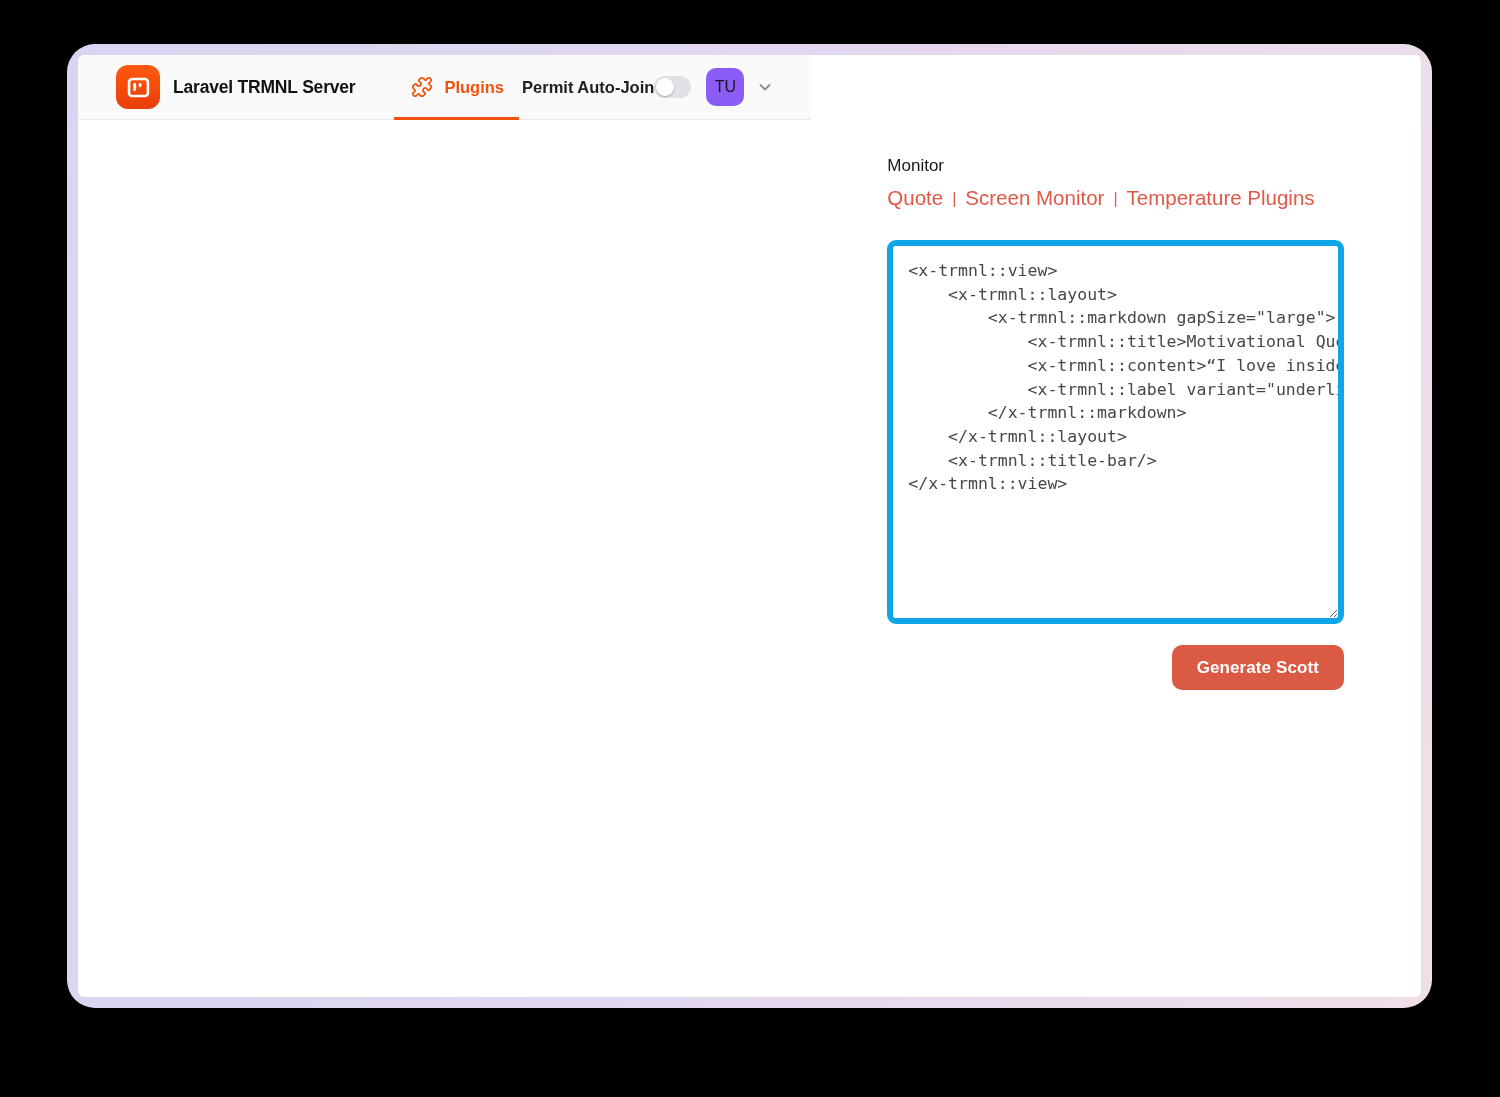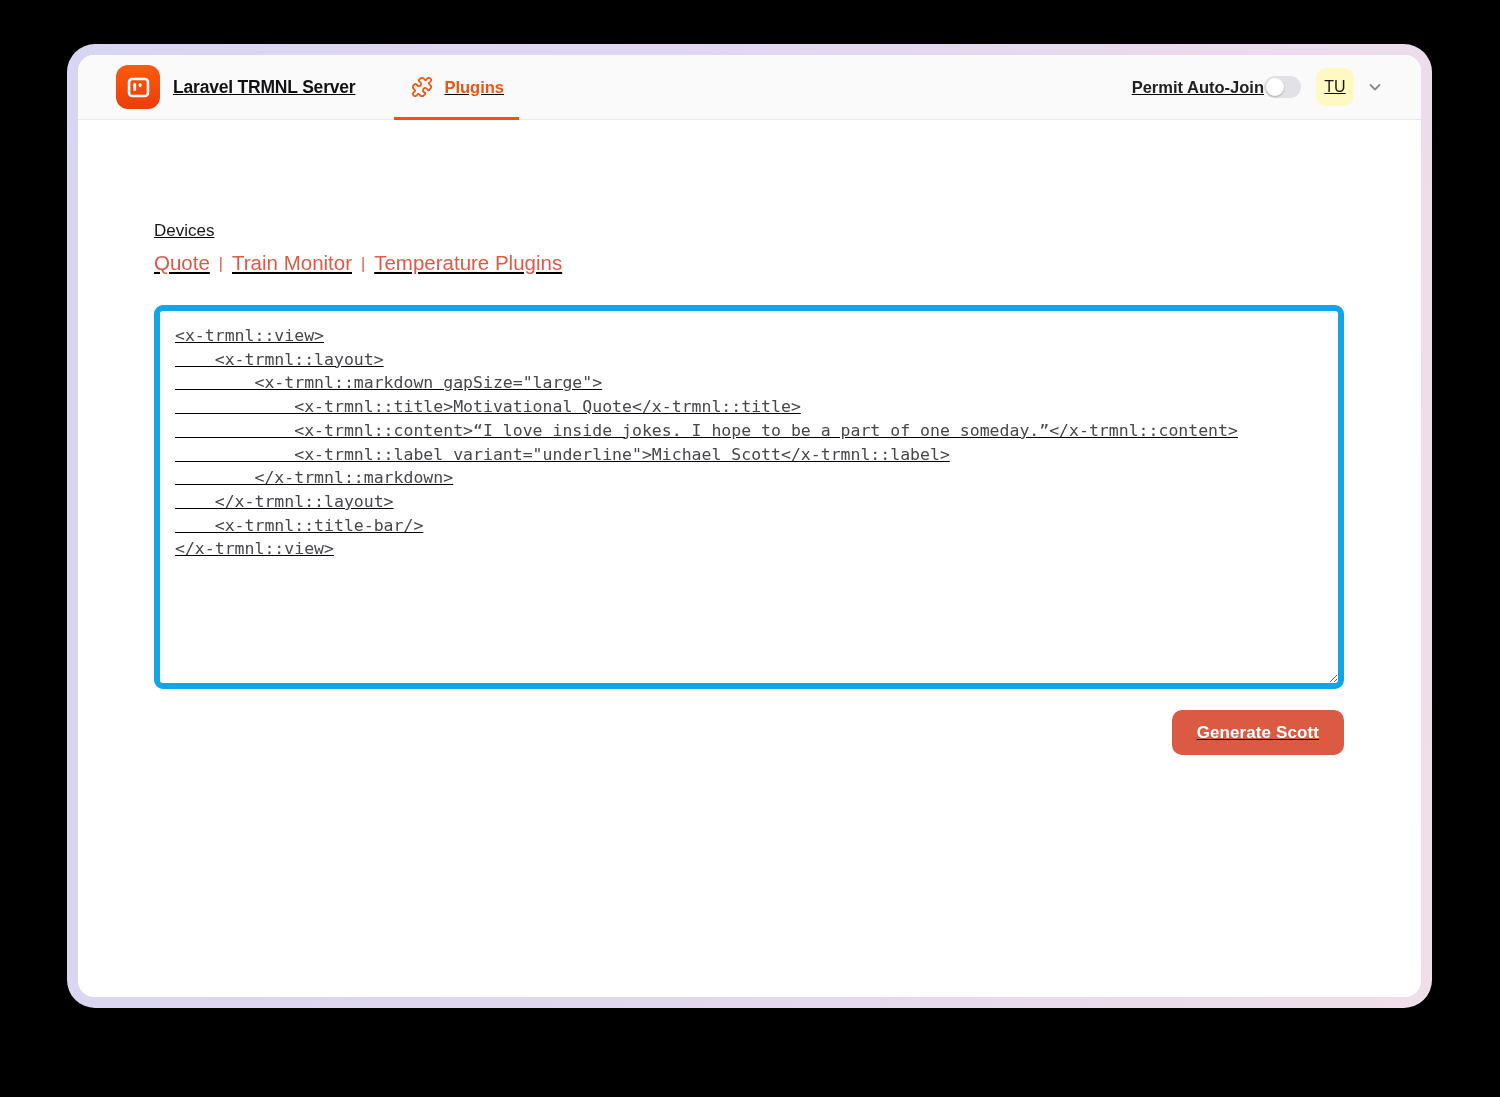--- a/index.html
+++ b/index.html
@@ -7,22 +7,22 @@
     width:1500px;height:1097px;background:#000;position:relative;overflow:hidden;
     font-family:"Liberation Sans",sans-serif;
     -webkit-font-smoothing:antialiased;
   }
   .frame{
     position:absolute;left:67px;top:44px;width:1365px;height:964px;
     box-sizing:border-box;padding:11px;border-radius:28px;
     background:linear-gradient(100deg,var(--frame-lavender,#d8d5f2) 0%,#e3d8ee 55%,var(--frame-pink,#f0dfe9) 100%);
   }
   .window{
-    width:100%;height:100%;background:#fff;border-radius:16px;overflow:hidden;
-    display:flex;flex-direction:column;text-decoration:underline;
+    width:100%;height:100%;background:#fff;border-radius:6px;overflow:hidden;
+    display:flex;flex-direction:row;
   }
   
   .topbar{
     flex:none;height:64px;background:#fafafa;border-bottom:1px solid #e8e8ec;
     display:flex;align-items:center;padding:0 38px;position:relative;z-index:2;
   }
   .logo{
     width:44px;height:44px;border-radius:12px;flex:none;
     background:linear-gradient(180deg,var(--logo-orange-1,#fd5a0f),var(--logo-orange-2,#ea3e0a));
     display:flex;align-items:center;justify-content:center;
@@ -45,21 +45,21 @@
   .permit-label{font-size:16.5px;font-weight:600;color:#202023;white-space:nowrap;}
   .toggle{
     width:37px;height:22px;border-radius:11px;background:#e2e1e6;position:relative;
     flex:none;cursor:pointer;margin-right:15px;
   }
   .toggle .knob{
     position:absolute;left:2px;top:2px;width:18px;height:18px;border-radius:50%;
     background:#fff;box-shadow:0 1px 2px rgba(0,0,0,.25);
   }
   .avatar{
-    width:38px;height:38px;border-radius:10px;background:#fef9c3;flex:none;cursor:pointer;
+    width:38px;height:38px;border-radius:10px;background:#8b5cf6;flex:none;cursor:pointer;
     display:flex;align-items:center;justify-content:center;
     font-size:16px;font-weight:500;color:#18181b;margin-right:13px;
   }
   .chev{display:flex;align-items:center;cursor:pointer;color:#8a8a91;}
   
   .content{flex:1;padding:101px 77px 0 76px;box-sizing:border-box;}
   .page-title{margin:0 0 33px;font-size:27px;font-weight:700;color:#0a0a0a;letter-spacing:-0.3px;}
   .examples-label{font-size:17px;color:#18181b;margin:0 0 10px;}
   .examples-links{display:flex;align-items:center;margin:0 0 30px;}
   .example-link{
@@ -121,26 +121,26 @@
           <svg width="16" height="16" viewBox="0 0 16 16" fill="none" stroke="currentColor" stroke-width="1.8" stroke-linecap="round" stroke-linejoin="round">
             <path d="M3.5 6l4.5 4.5L12.5 6"></path>
           </svg>
         </span>
       </div>
     </header>
 
     <main class="content">
 
 
-      <div class="examples-label">Devices</div>
+      <div class="examples-label">Monitor</div>
 
       <div class="examples-links">
         <a class="example-link">Quote</a>
         <span class="link-sep">|</span>
-        <a class="example-link">Train Monitor</a>
+        <a class="example-link">Screen Monitor</a>
         <span class="link-sep">|</span>
         <a class="example-link">Temperature Plugins</a>
       </div>
 
 
       <textarea class="code-area" spellcheck="false" style="">&lt;x-trmnl::view&gt;
     &lt;x-trmnl::layout&gt;
         &lt;x-trmnl::markdown gapSize="large"&gt;
             &lt;x-trmnl::title&gt;Motivational Quote&lt;/x-trmnl::title&gt;
             &lt;x-trmnl::content&gt;“I love inside jokes. I hope to be a part of one someday.”&lt;/x-trmnl::content&gt;

